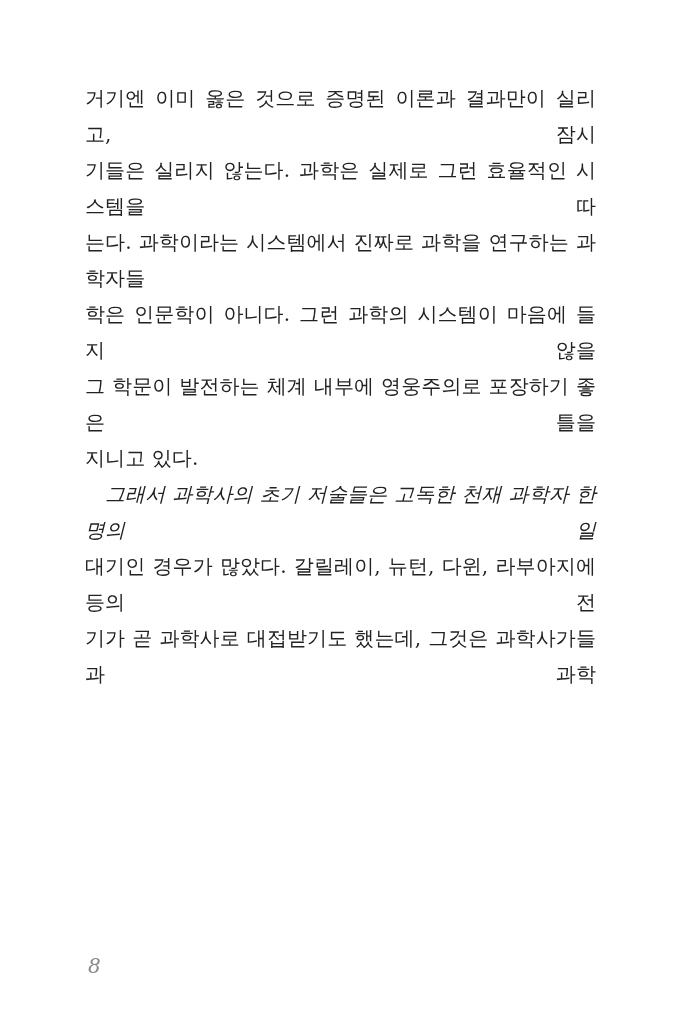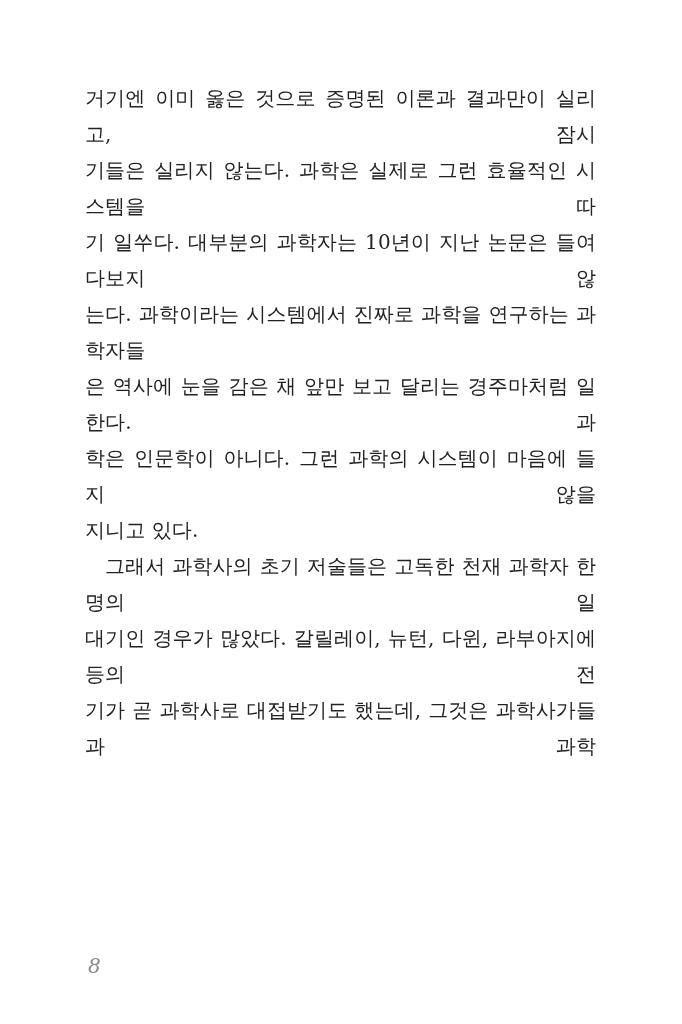--- a/index.html
+++ b/index.html
@@ -29,20 +29,21 @@
   .line {
     text-align: justify;
     text-align-last: justify;
   }
   .line.para-end {
     text-align: left;
     text-align-last: left;
   }
   .line.indent {
     text-indent: 20px;
+    font-style: italic;
   }
   .page-number {
     position: absolute;
     left: 88px;
     top: 953px;
     font-size: 20px;
     line-height: 26px;
     font-style: italic;
     color: #8a8a8a;
   }
@@ -50,24 +51,23 @@
 </head>
 <body>
 
 <div class="page">
 
   <div class="text-block">
 
     <div class="para">
       <div class="line">거기엔 이미 옳은 것으로 증명된 이론과 결과만이 실리고, 잠시</div>
       <div class="line">기들은 실리지 않는다. 과학은 실제로 그런 효율적인 시스템을 따</div>
-      <div class="line">기 일쑤다. 대부분의 과학자는 10년이 지난 논문은 들여다보지 않</div>
       <div class="line">는다. 과학이라는 시스템에서 진짜로 과학을 연구하는 과학자들</div>
-      <div class="line">은 역사에 눈을 감은 채 앞만 보고 달리는 경주마처럼 일한다. 과</div>
       <div class="line">학은 인문학이 아니다. 그런 과학의 시스템이 마음에 들지 않을</div>
+      <div class="line">그 학문이 발전하는 체계 내부에 영웅주의로 포장하기 좋은 틀을</div>
       <div class="line para-end">지니고 있다.</div>
     </div>
 
     <div class="para">
       <div class="line indent">그래서 과학사의 초기 저술들은 고독한 천재 과학자 한 명의 일</div>
       <div class="line">대기인 경우가 많았다. 갈릴레이, 뉴턴, 다윈, 라부아지에 등의 전</div>
       <div class="line">기가 곧 과학사로 대접받기도 했는데, 그것은 과학사가들과 과학</div>
 
     </div>
 

